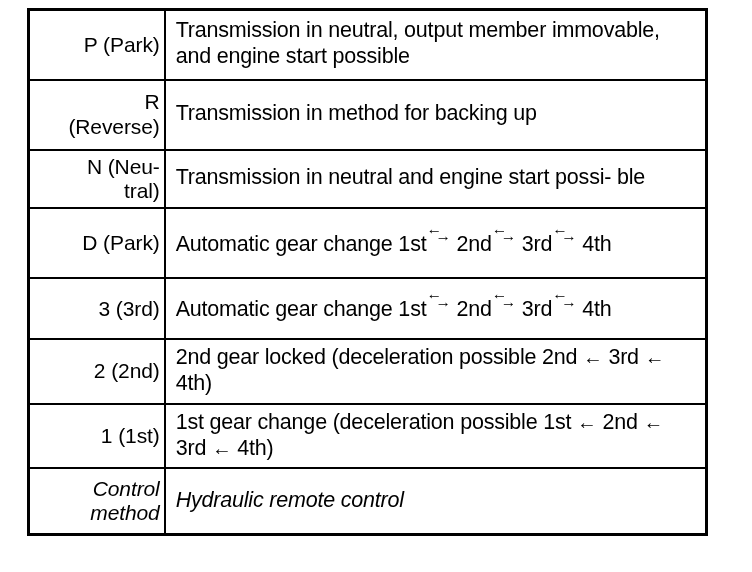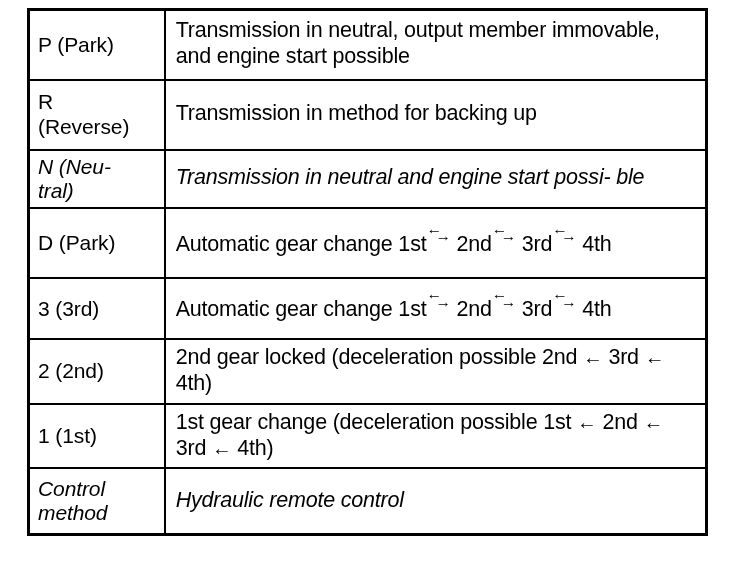--- a/index.html
+++ b/index.html
@@ -48,36 +48,36 @@
     width: 136px;
   }
   .col-desc {
     width: 541px;
   }
 
   .mode-cell {
     padding: 4px 4px 4px 8px;
     font-size: 21px;
     line-height: 1.16;
-    text-align: left;
+    text-align: right;
     letter-spacing: -0.1px;
   }
 
   .desc-cell {
     padding: 5px 10px 6px 10px;
     font-size: 21.5px;
     line-height: 1.2;
     text-align: left;
     letter-spacing: -0.2px;
   }
 
   
   .r-park    { height: 70px; }
   .r-reverse { height: 70px; }
-  .r-neutral { height: 52px; font-style: italic; }
+  .r-neutral { height: 52px; }
   .r-drive   { height: 70px; }
   .r-third   { height: 61px; }
   .r-second  { height: 50px; }
   .r-first   { height: 64px; }
   .r-control { height: 66px; font-style: italic; }
 
   
   .arrow-both {
     display: inline-block;
     position: relative;

